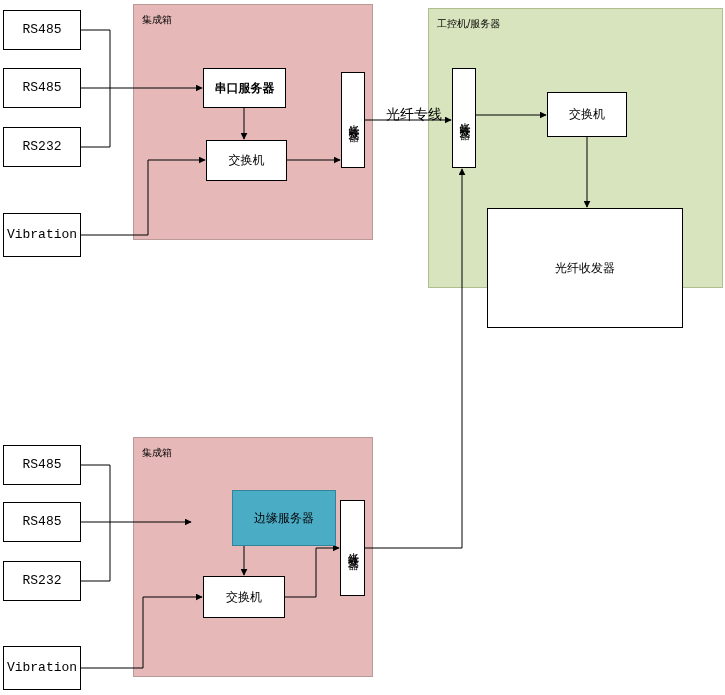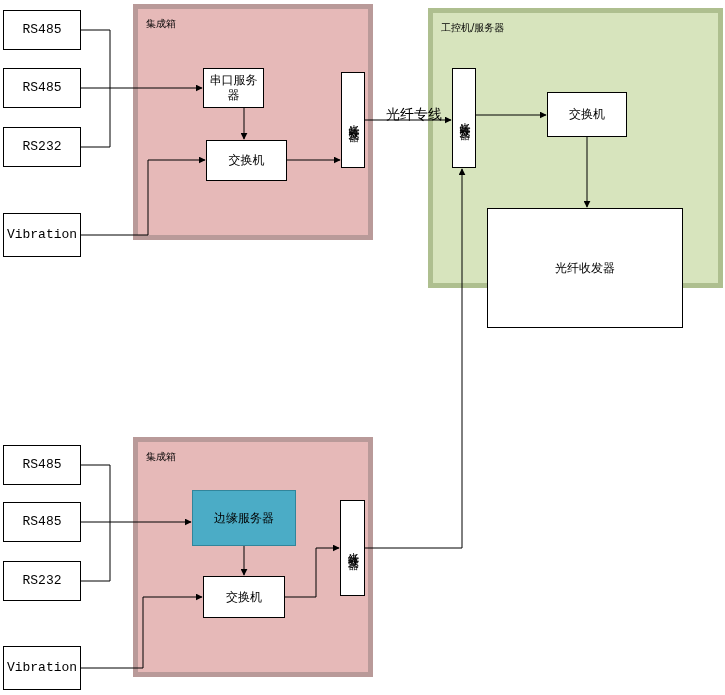--- a/index.html
+++ b/index.html
@@ -9,21 +9,21 @@
     width: 725px;
     height: 695px;
     background: #ffffff;
     font-family: "DejaVu Sans", sans-serif;
     color: #000;
     overflow: hidden;
   }
   .group {
     position: absolute;
     z-index: 1;
-    border: 5px solid #8b5cf6;
+    border: 1px solid #8b5cf6;
   }
   .group.pink { background: #e6b9b8; border-color: #b99a99; }
   .group.green { background: #d7e4bd; border-color: #aebf8f; }
   .group-label {
     position: absolute;
     left: 8px;
     top: 8px;
     font-size: 10px;
     color: #000;
     white-space: nowrap;
@@ -47,20 +47,21 @@
   .node.vertical {
     writing-mode: vertical-rl;
     text-orientation: upright;
     font-size: 11px;
     letter-spacing: 2px;
     padding: 4px 0;
   }
   .node.teal {
     background: #4bacc6;
     border-color: #31859b;
+    margin-left: 40px;
   }
   .wires {
     position: absolute;
     left: 0; top: 0;
     width: 725px; height: 695px;
     z-index: 2;
   }
   .wires line, .wires polyline {
     stroke: #000;
     stroke-width: 1;
@@ -118,21 +119,21 @@
     <polyline points="81,668 143,668 143,597 202,597" marker-end="url(#arr)"></polyline>
     <polyline points="285,597 316,597 316,548 339,548" marker-end="url(#arr)"></polyline>
     <polyline points="365,548 462,548 462,169" marker-end="url(#arr)"></polyline>
   </svg>
 
   <div class="node mono" style="left:3px; top:10px; width:78px; height:40px;">RS485</div>
   <div class="node mono" style="left:3px; top:68px; width:78px; height:40px;">RS485</div>
   <div class="node mono" style="left:3px; top:127px; width:78px; height:40px;">RS232</div>
   <div class="node mono" style="left:3px; top:213px; width:78px; height:44px;">Vibration</div>
 
-  <div class="node" style="left:203px; top:68px; width:61px; height:40px;">串口服务器</div>
+  <div class="node" style="left:203px; top:68px; width:83px; height:40px;font-weight:bold;">串口服务器</div>
   <div class="node" style="left:206px; top:140px; width:81px; height:41px;">交换机</div>
   <div class="node vertical" style="left:341px; top:72px; width:24px; height:96px;">光纤收发器</div>
 
   <span class="link-label" style="left:386px; top:106px;">光纤专线</span>
 
   <div class="node vertical" style="left:452px; top:68px; width:24px; height:100px;">光纤收发器</div>
   <div class="node" style="left:547px; top:92px; width:80px; height:45px;">交换机</div>
   <div class="node" style="left:487px; top:208px; width:196px; height:120px;">光纤收发器</div>
 
   <div class="node mono" style="left:3px; top:445px; width:78px; height:40px;">RS485</div>

